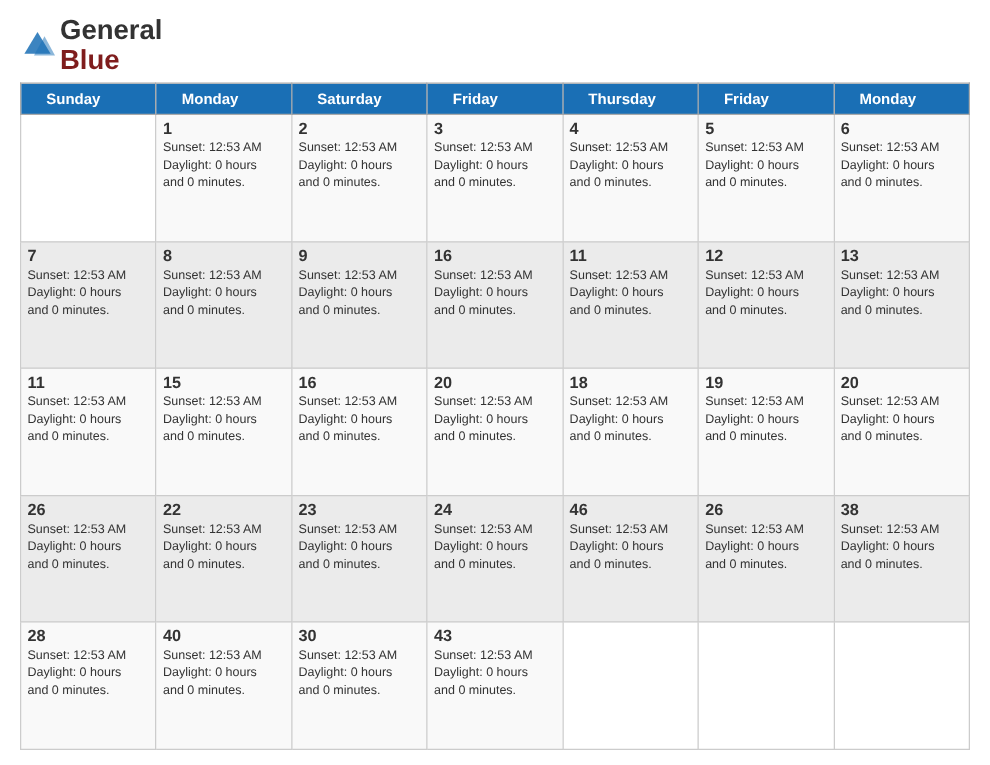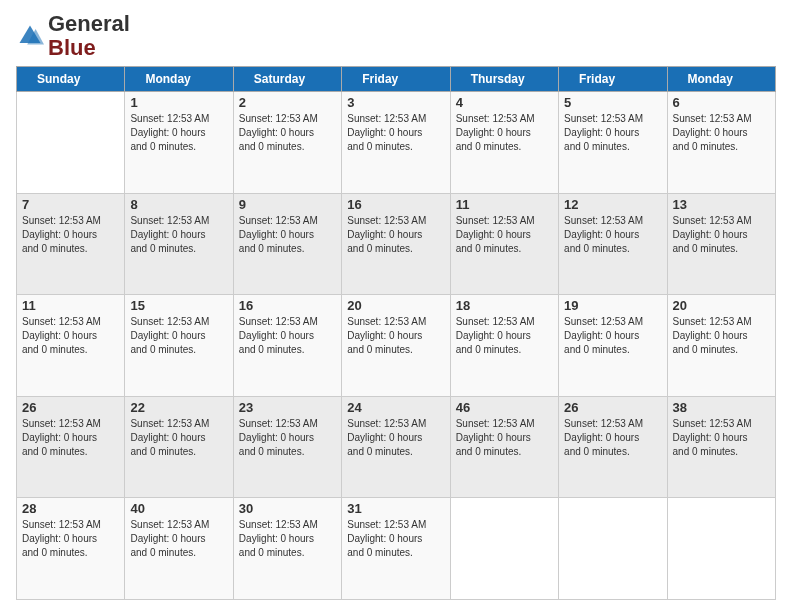--- a/index.html
+++ b/index.html
@@ -267,21 +267,21 @@
           </td>
           <td>
             <span class="day-number">40</span>
             <div class="day-info">Sunset: 12:53 AM<br>Daylight: 0 hours<br>and 0 minutes.</div>
           </td>
           <td>
             <span class="day-number">30</span>
             <div class="day-info">Sunset: 12:53 AM<br>Daylight: 0 hours<br>and 0 minutes.</div>
           </td>
           <td>
-            <span class="day-number">31</span>
+            <span class="day-number">43</span>
             <div class="day-info">Sunset: 12:53 AM<br>Daylight: 0 hours<br>and 0 minutes.</div>
           </td>
           <td class="empty-cell"></td>
           <td class="empty-cell"></td>
           <td class="empty-cell"></td>
         </tr>
       </tbody>
   </table>
 </div>
 

